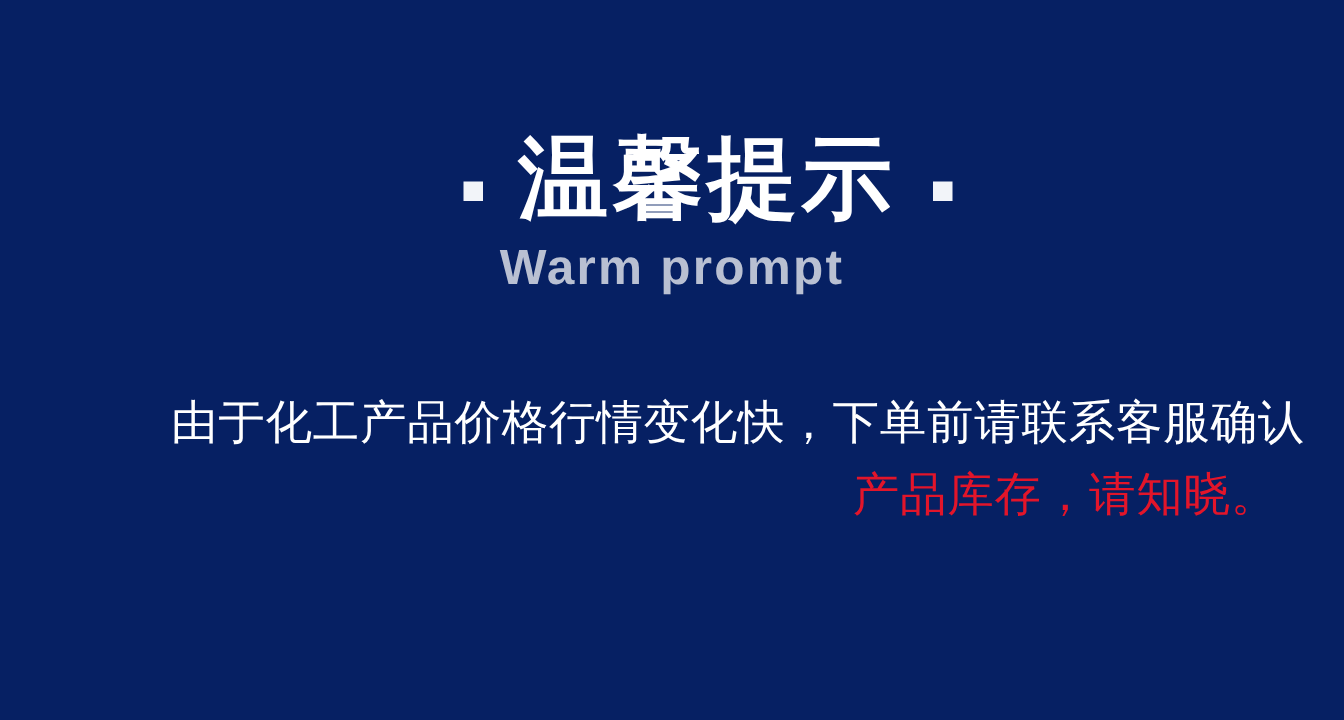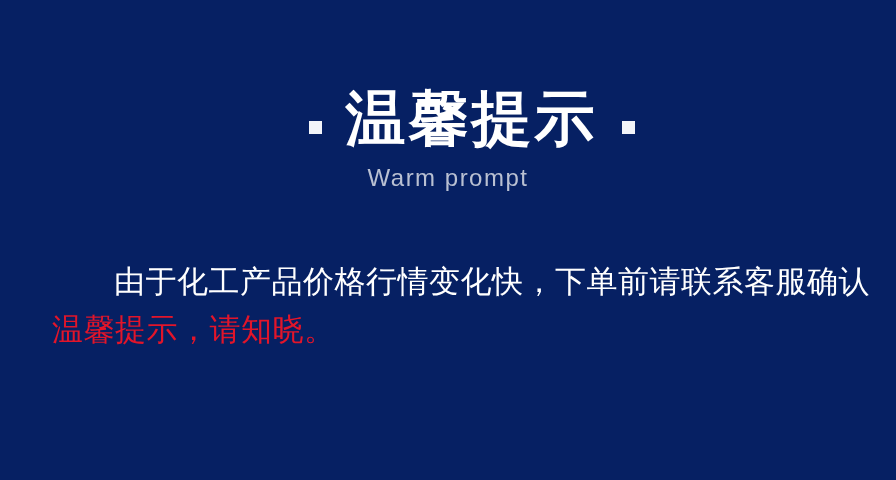--- a/index.html
+++ b/index.html
@@ -54,33 +54,34 @@
     font-size: 60px;
     font-weight: 700;
     line-height: 74px;
     color: #ffffff;
     letter-spacing: 3px;
     white-space: nowrap;
   }
 
   .subtitle {
     margin-top: 2px;
-    font-size: 24px;
-    font-weight: 400;
+    font-size: 33px;
+    font-weight: 700;
     line-height: 40px;
     color: #b9c0d2;
     letter-spacing: 1.5px;
   }
 
   
   .body-block {
     position: absolute;
     top: 258px;
     left: 52px;
     width: 800px;
+    text-align: right;
   }
 
   .body-line {
     font-size: 31px;
     line-height: 48px;
     color: #ffffff;
     white-space: nowrap;
     letter-spacing: 0.5px;
   }
 
@@ -110,18 +111,18 @@
   </div>
 
   <div class="body-block">
 
     <div class="body-line indent">
       <span>由于化工产品价格行情变化快，下单前请联系客服确认</span>
     </div>
 
 
     <div class="body-line">
-      <span class="hl-red">温馨提示，请知晓。</span>
+      <span class="hl-red">产品库存，请知晓。</span>
     </div>
 
   </div>
 
 </div>
 
 </body></html>

